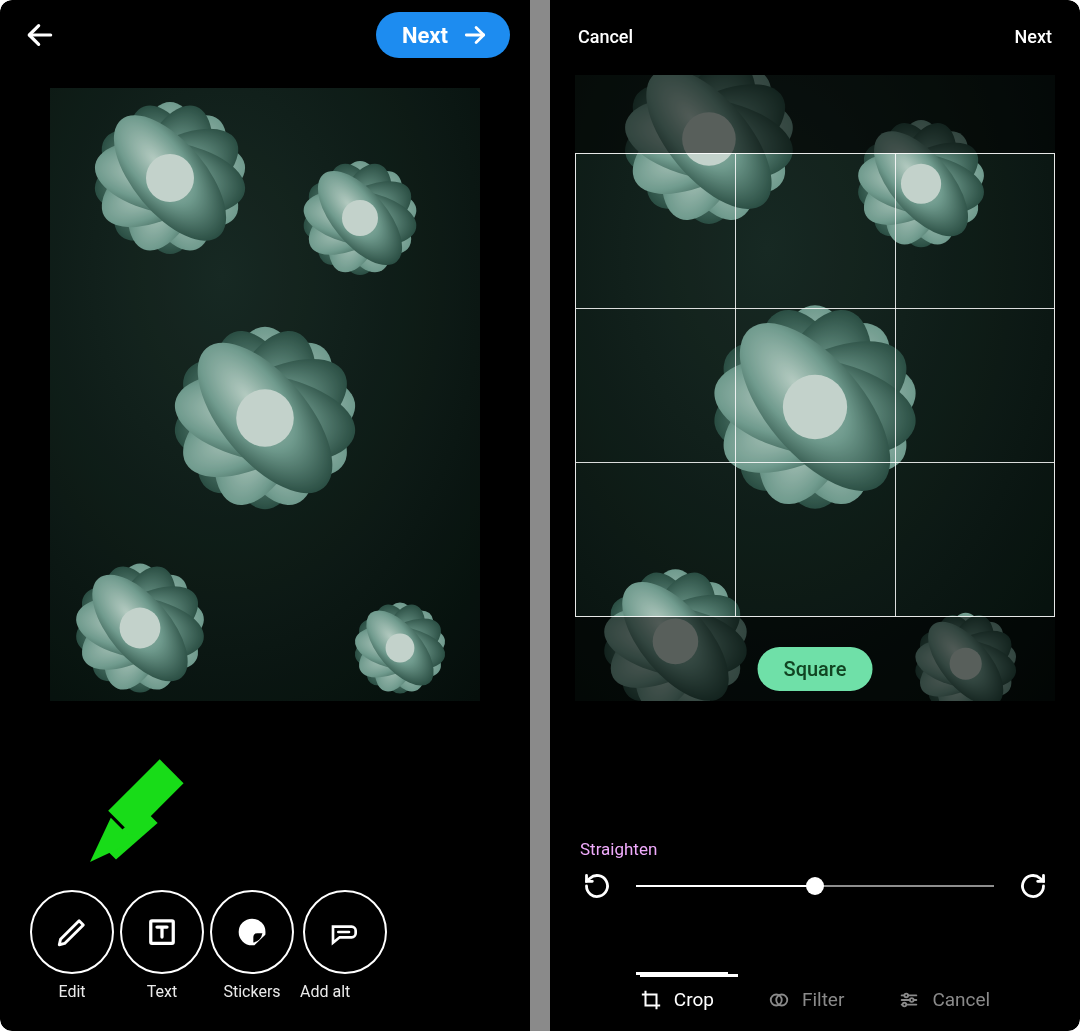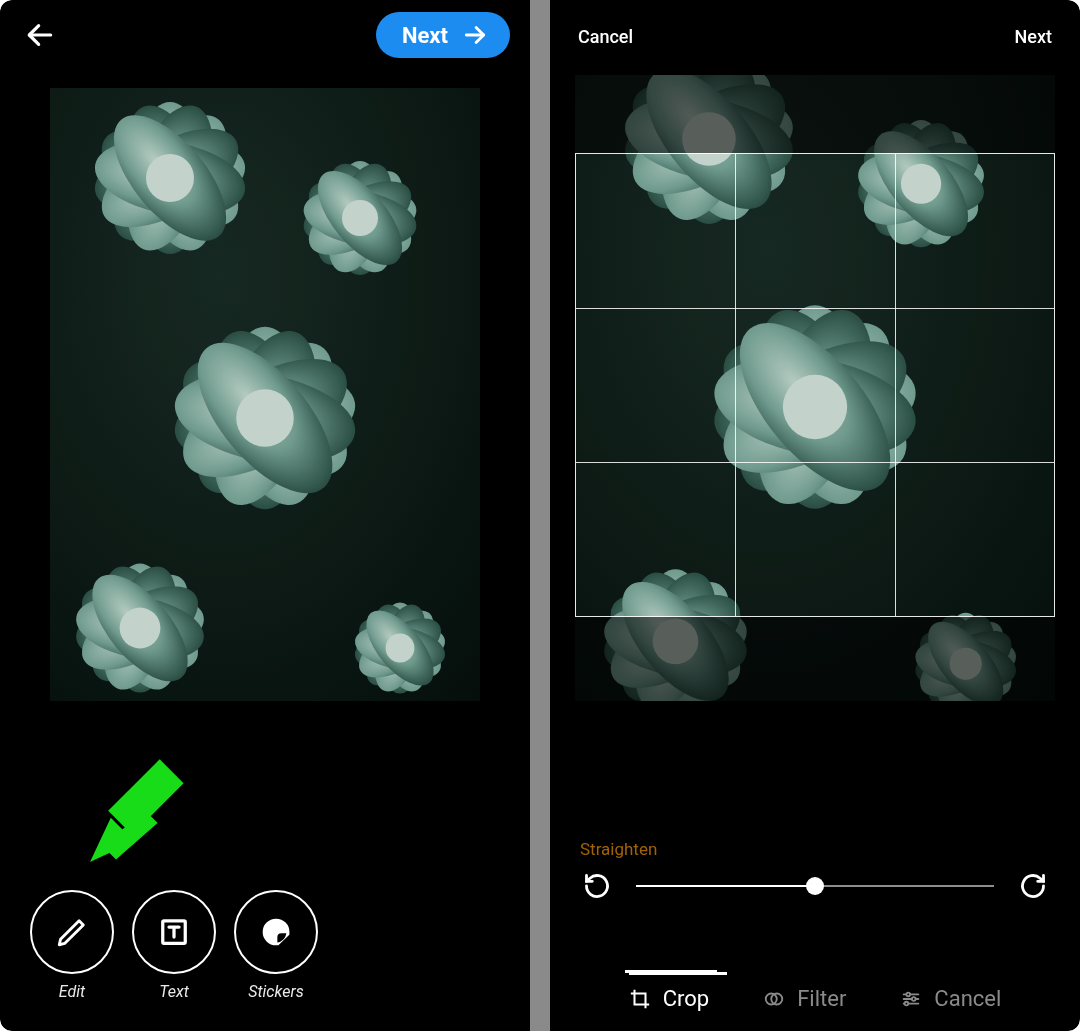--- a/index.html
+++ b/index.html
@@ -14,21 +14,21 @@
   .l-header { display: flex; align-items: center; justify-content: space-between; padding: 12px 20px 8px 20px; }
   .back-btn { width: 40px; height: 40px; display:flex; align-items:center; justify-content:center; cursor:pointer; }
   .next-btn { background:#1d8cf0; color:#fff; font-weight:700; font-size:22px; padding: 10px 22px 10px 26px; border-radius: 28px; display:flex; align-items:center; gap:14px; cursor:pointer; }
   .next-btn svg { stroke:#fff; }
 
   .l-image { margin: 22px auto 0 auto; width: 430px; height: 613px; background:#1a1a1a; position:relative; overflow:hidden; }
   .l-image > svg { width:100%; height:100%; display:block; }
 
   .arrow-callout { position:absolute; left:90px; top:732px; pointer-events:none; }
 
-  .l-tools { position:absolute; bottom:30px; left:0; right:0; display:flex; gap:18px; padding-left:30px; overflow:hidden;font-style:italic; }
+  .l-tools { position:absolute; bottom:30px; left:0; right:0; display:flex; gap:6px; padding-left:30px; overflow:hidden; }
   .tool { display:flex; flex-direction:column; align-items:center; gap:8px; cursor:pointer; flex-shrink:0; }
   .tool .circ { width:84px; height:84px; border:2px solid #fff; border-radius:50%; display:flex; align-items:center; justify-content:center; }
   .tool .lbl { font-size:16px; color:#eaeaea; }
 
   
   .r-header { display:flex; align-items:center; justify-content:space-between; padding: 26px 28px 10px 28px; font-size:18px; font-weight:500; }
   .r-header span { cursor:pointer; }
   .r-image-wrap { position:relative; margin: 18px auto 0 auto; width:480px; height:626px; }
   .r-image-wrap > svg.bg { position:absolute; inset:0; width:100%; height:100%; }
   .r-dim-top, .r-dim-bot { position:absolute; left:0; right:0; background:rgba(0,0,0,0.55); }
@@ -38,29 +38,29 @@
   .crop-grid::before, .crop-grid::after { content:""; position:absolute; background:rgba(255,255,255,0.85); }
   .crop-grid .v1, .crop-grid .v2 { position:absolute; top:0; bottom:0; width:1px; background:rgba(255,255,255,0.85); }
   .crop-grid .v1 { left:33.33%; } .crop-grid .v2 { left:66.66%; }
   .crop-grid .h1, .crop-grid .h2 { position:absolute; left:0; right:0; height:1px; background:rgba(255,255,255,0.85); }
   .crop-grid .h1 { top:33.33%; } .crop-grid .h2 { top:66.66%; }
 
   .square-pill { position:absolute; left:50%; transform:translateX(-50%); bottom:10px; background:#6fe0a8; color:#142; font-size:20px; font-weight:500; padding:10px 26px; border-radius:26px; cursor:pointer; }
 
   .r-sliders { position:absolute; left:30px; right:30px; bottom:128px; display:flex; flex-direction:column; gap:18px; }
   .slider-block { display:flex; flex-direction:column; gap:10px; }
-  .slider-block .slabel { font-size:17px; color:#a16207; }
+  .slider-block .slabel { font-size:17px; color:#f0abfc; }
   .slider-row { display:flex; align-items:center; gap:22px; }
   .slider-row .end { width:34px; height:34px; display:flex; align-items:center; justify-content:center; cursor:pointer; }
   .track { position:relative; flex:1; height:2px; background:#8e8e8e; }
   .track .fill { position:absolute; left:0; top:0; bottom:0; background:#fff; }
   .track .thumb { position:absolute; top:50%; width:18px; height:18px; background:#fff; border-radius:50%; transform:translate(-50%,-50%); cursor:grab; }
 
   .r-tabs { position:absolute; left:0; right:0; bottom:20px; display:flex; justify-content:center; gap:54px; align-items:flex-end; }
-  .r-tab { display:flex; align-items:center; gap:12px; font-size:22px; cursor:pointer; padding-top:14px; }
+  .r-tab { display:flex; align-items:center; gap:12px; font-size:19px; cursor:pointer; padding-top:14px; }
   .r-tab.active { color:#fff; }
   .r-tab.inactive { color:#8a8a8a;align-items:center; }
   .r-tab.active::before { content:""; position:absolute; top:-2px; height:3px; background:#fff; width:92px; transform:translateX(-4px); }
   .r-tabs-wrap { position:relative; display:flex; gap:54px; }
   .r-tab .ticon { display:flex; align-items:center; }
   .tab-underline { position:absolute; top:0; height:3px; background:#fff; width:98px; left:0; }
 </style>
 </head>
 <body>
 
@@ -154,20 +154,29 @@
         <span class="lbl">Text</span>
       </div>
       <div class="tool">
         <div class="circ">
             <svg width="32" height="32" viewBox="0 0 24 24" fill="#fff">
               <path d="M12 2a10 10 0 0 0 0 20c.6 0 1.2 0 1.8-.1L22 14c.1-.6.1-1.2.1-1.8A10 10 0 0 0 12 2zm1 17.8V16a3 3 0 0 1 3-3h3.8A8 8 0 0 1 13 19.8z"></path>
             </svg>
           </div>
         <span class="lbl">Stickers</span>
       </div>
+      <div class="tool">
+        <div class="circ" style="margin-right:-40px">
+            <svg width="32" height="32" viewBox="0 0 24 24" fill="none" stroke="#fff" stroke-width="2" stroke-linecap="round">
+              <path d="M3 8h14a3 3 0 0 1 3 3v2a3 3 0 0 1-3 3H8l-5 4V8z"></path>
+              <path d="M7 12h8"></path>
+            </svg>
+          </div>
+        <span class="lbl">Add alt</span>
+      </div>
     </div>
   </div>
 
   <div class="gap"></div>
 
   <div class="phone phone-right">
 
     <div class="r-header">
       <span>Cancel</span>
       <span>Next</span>
@@ -178,20 +187,23 @@
           <use href="#plantScene"></use>
         </svg>
       <div class="r-dim-top"></div>
       <div class="r-dim-bot"></div>
       <div class="crop-grid">
         <div class="v1"></div>
           <div class="v2"></div>
           <div class="h1"></div>
           <div class="h2"></div>
       </div>
+      <div class="square-pill">
+        <span>Square</span>
+      </div>
     </div>
 
     <div class="r-sliders">
 
       <div class="slider-block">
         <span class="slabel">Straighten</span>
         <div class="slider-row">
           <div class="end">
             <svg width="28" height="28" viewBox="0 0 24 24" fill="none" stroke="#fff" stroke-width="2.4" stroke-linecap="round">
                 <path d="M3 12a9 9 0 1 0 3-6.7L3 8"></path>

